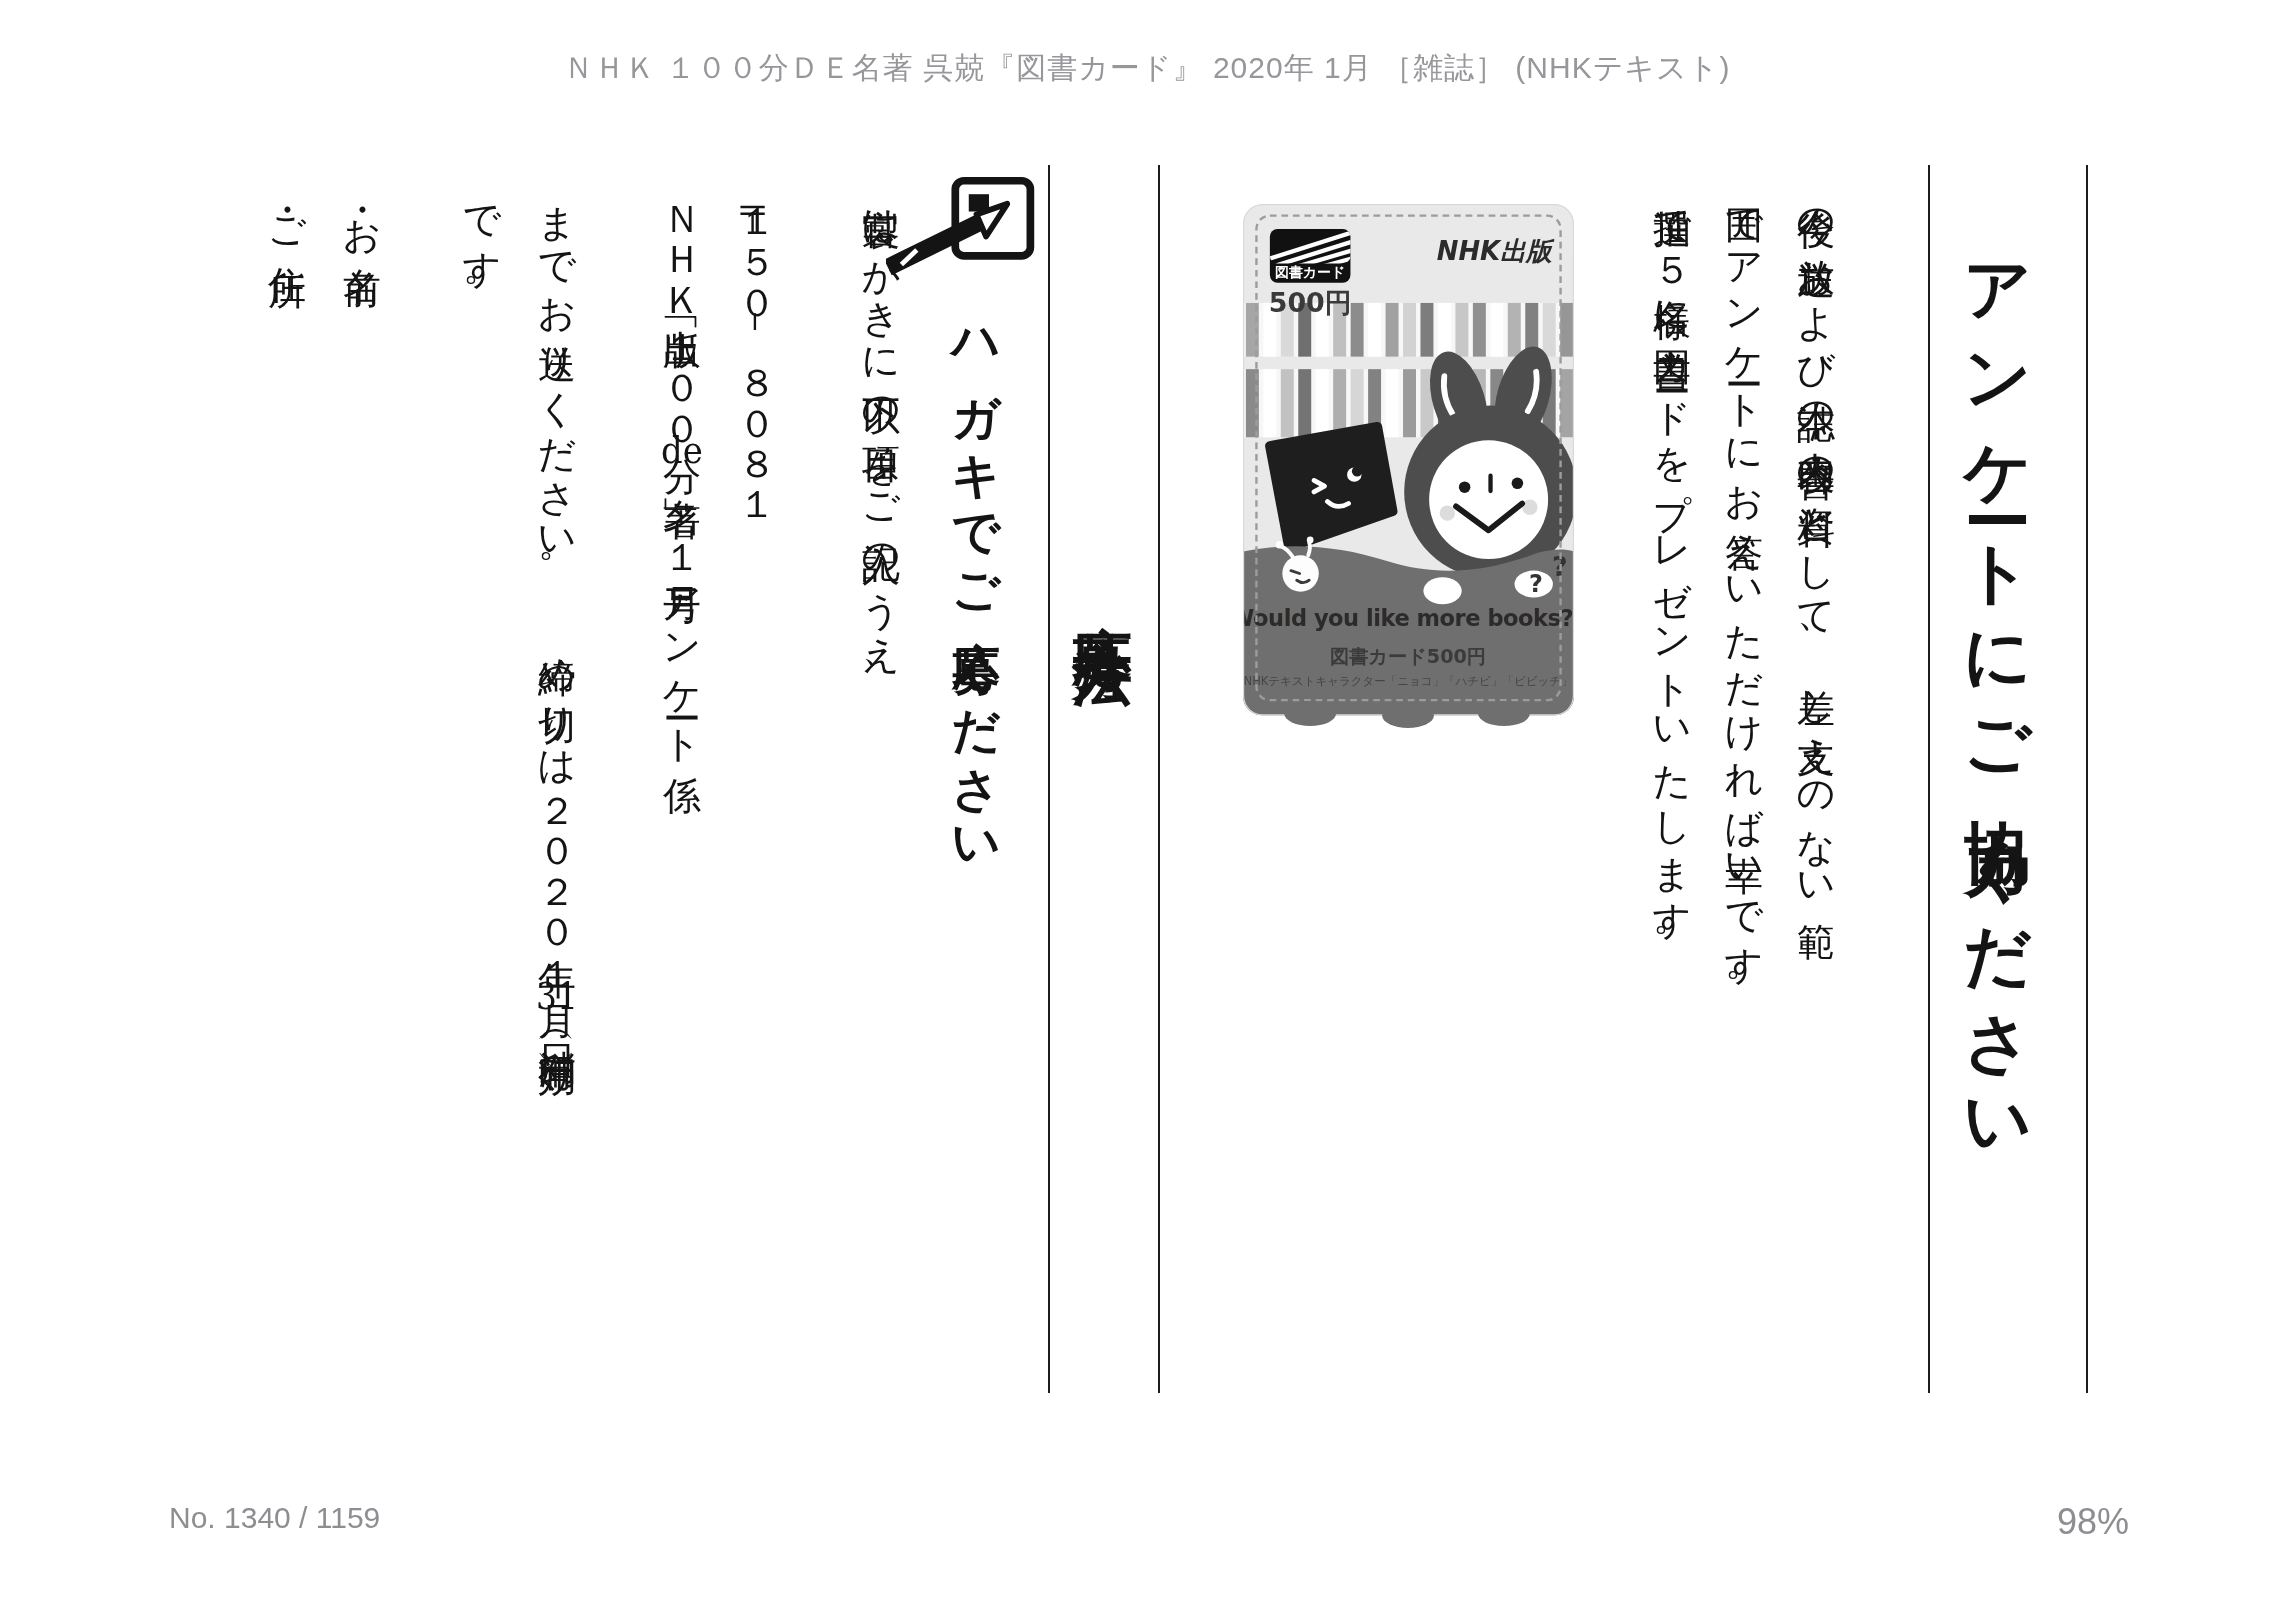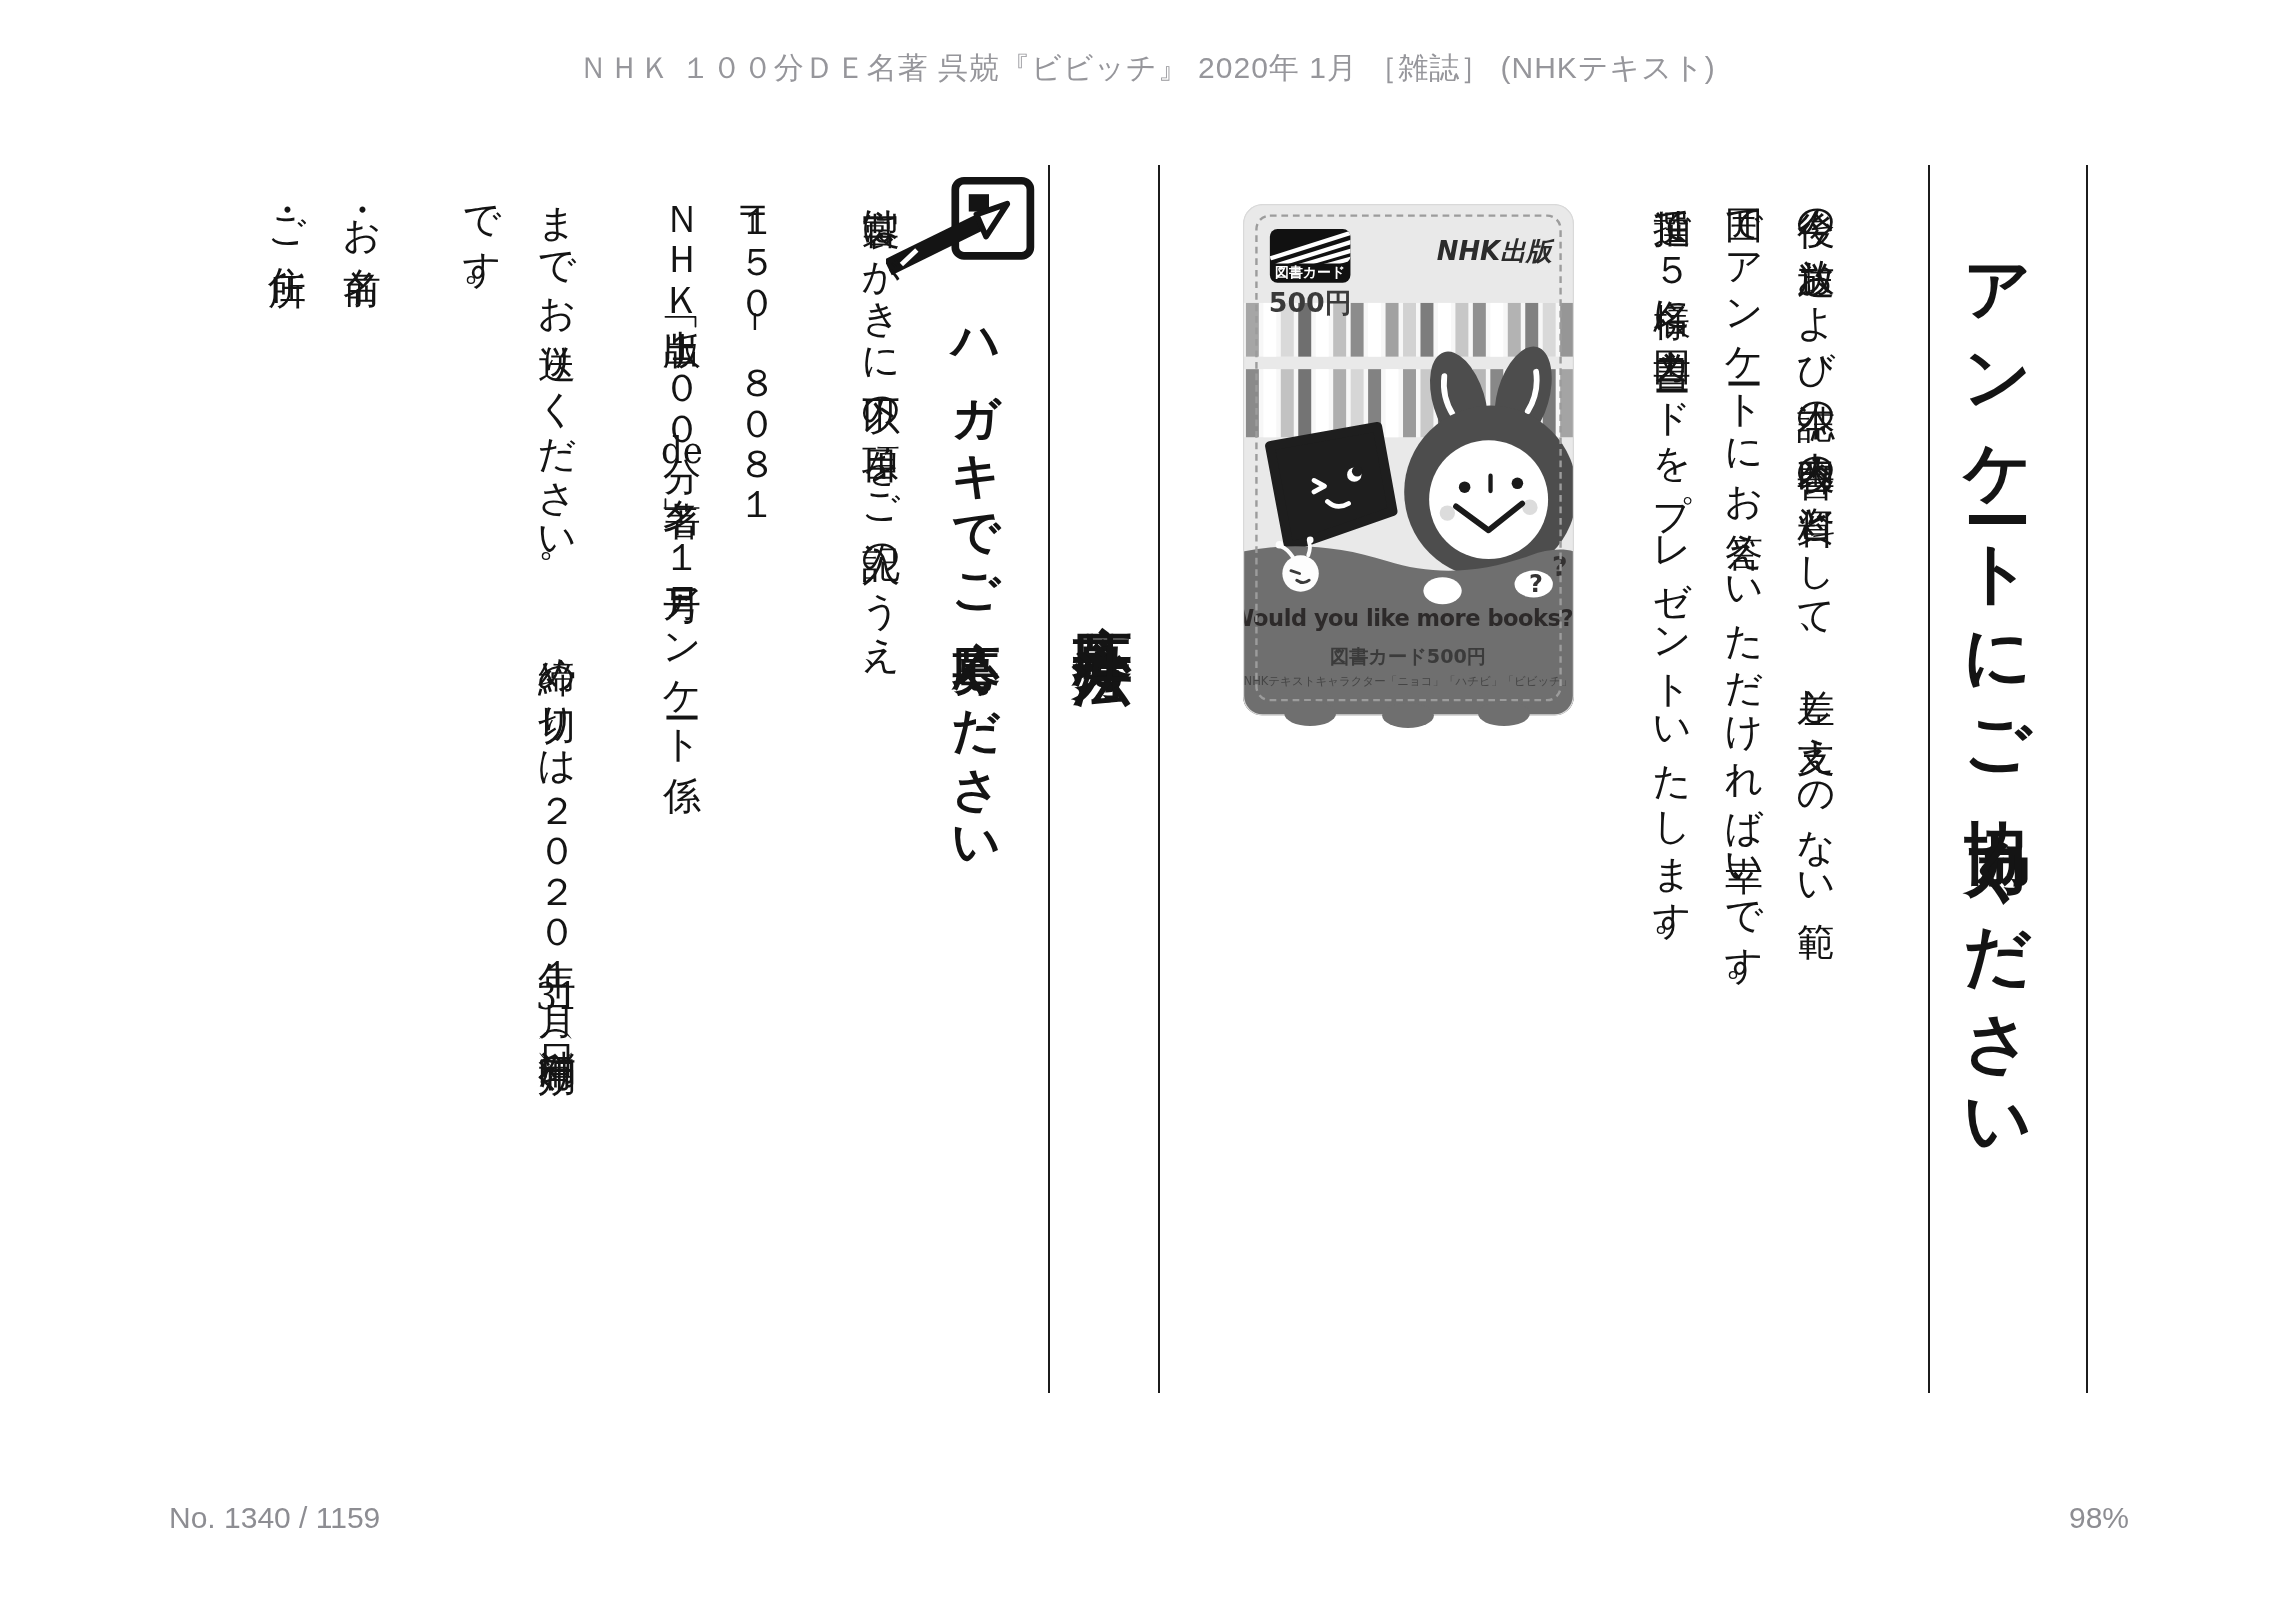--- a/index.html
+++ b/index.html
@@ -10,21 +10,21 @@
   
   .reader-header{
     position:absolute;left:0;right:0;top:48px;text-align:center;
     color:#96969b;font-size:30px;letter-spacing:1px;
     font-family:"Liberation Sans","DejaVu Sans",sans-serif;
   }
   .footer-left{
     position:absolute;left:169px;top:1501px;color:#8d8d92;font-size:30px;
   }
   .footer-right{
-    position:absolute;right:165px;top:1501px;color:#8d8d92;font-size:30px;
+    position:absolute;right:165px;top:1501px;color:#8d8d92;font-size:36px;
   }
   
   .vrule{position:absolute;top:165px;height:1228px;width:1.9px;background:#1c1c1c;}
   
   .vtext{
     position:absolute;writing-mode:vertical-rl;text-orientation:mixed;
     color:#141414;overflow:visible;
   }
   .mincho{font-family:"DejaVu Serif","Liberation Serif",serif;}
   .gothic{font-family:"DejaVu Sans","Liberation Sans",sans-serif;font-weight:700;}
@@ -43,21 +43,21 @@
   .block-send{left:444px;top:179px;height:1230px;width:150px;}
   .block-items{left:249px;top:190px;height:576px;width:150px;}
   .tcy{text-combine-upright:all;}
   
   .card-wrap{position:absolute;left:1243px;top:204px;width:331px;height:526px;}
   .pencil-icon-wrap{position:absolute;left:886px;top:173px;width:154px;height:104px;}
 </style>
 </head>
 <body>
 
-<div class="reader-header">ＮＨＫ １００分ＤＥ名著 呉兢『ビビッチ』 2020年 1月 ［雑誌］ (NHKテキスト)</div>
+<div class="reader-header">ＮＨＫ １００分ＤＥ名著 呉兢『図書カード』 2020年 1月 ［雑誌］ (NHKテキスト)</div>
 <div class="footer-left">No. 1340 / 1159</div>
 <div class="footer-right">98%</div>
 
 <div class="vrule" style="left:2086px"></div>
 <div class="vrule" style="left:1928px"></div>
 <div class="vrule" style="left:1158px"></div>
 <div class="vrule" style="left:1048px"></div>
 
 <div class="vtext mincho survey-title">アンケートにご協力ください</div>
 

